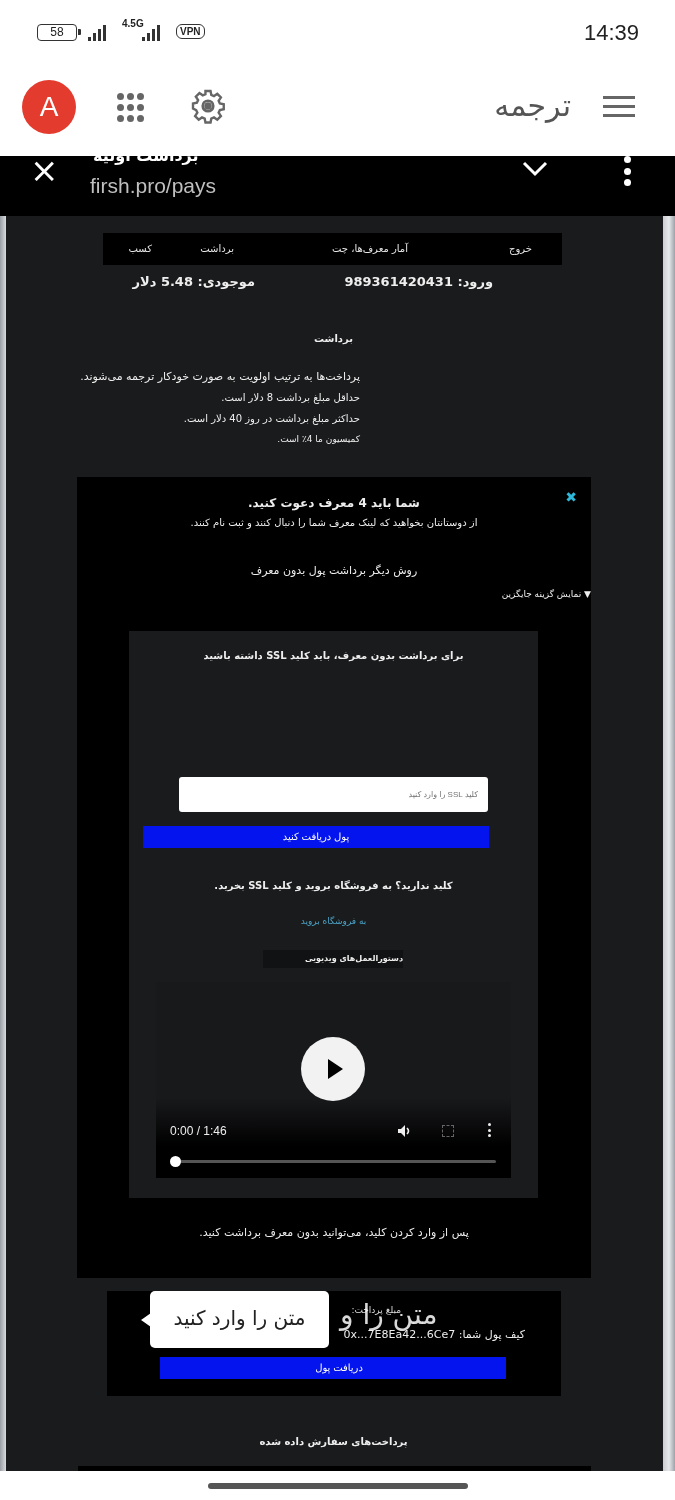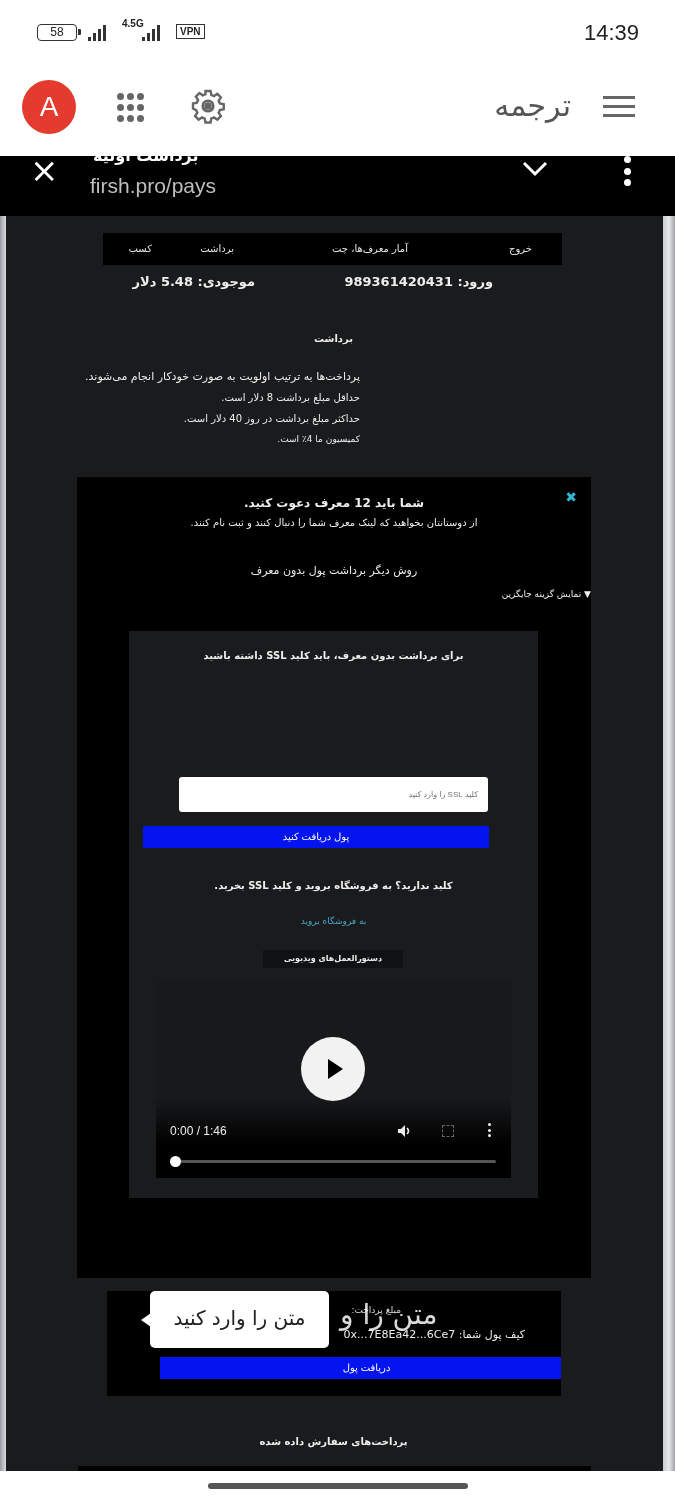--- a/index.html
+++ b/index.html
@@ -5,21 +5,21 @@
   * { box-sizing: border-box; margin: 0; padding: 0; }
   html, body { width: 675px; height: 1500px; overflow: hidden; background: #ffffff; font-family: "DejaVu Sans", sans-serif; }
 
   
   .statusbar { position: absolute; left: 0; top: 0; width: 675px; height: 64px; background: #fff; color: #222; }
   .battery { position: absolute; left: 37px; top: 24px; width: 40px; height: 17px; border: 1.5px solid #333; border-radius: 4px; font-size: 12px; text-align: center; line-height: 14px; font-family: "Liberation Sans", sans-serif; }
   .battery::after { content: ""; position: absolute; right: -5px; top: 4px; width: 3px; height: 6px; background: #333; border-radius: 0 1px 1px 0; }
   .signal { position: absolute; top: 24px; display: flex; align-items: flex-end; gap: 2px; height: 17px; }
   .signal span { width: 3px; background: #333; display: block; }
   .net-label { position: absolute; left: 122px; top: 18px; font-size: 10px; font-family: "Liberation Sans", sans-serif; font-weight: bold; }
-  .vpn { position: absolute; left: 176px; top: 24px; border: 1.5px solid #333; font-size: 10px; font-weight: bold; padding: 1px 3px; border-radius: 0; font-family: "Liberation Sans", sans-serif; }
+  .vpn { position: absolute; left: 176px; top: 24px; border: 1.5px solid #333; font-size: 10px; font-weight: bold; padding: 1px 3px; border-radius: 6px; font-family: "Liberation Sans", sans-serif; }
   .clock { position: absolute; right: 36px; top: 20px; font-size: 22px; font-family: "Liberation Sans", sans-serif; color: #222; }
 
   
   .appbar { position: absolute; left: 0; top: 64px; width: 675px; height: 92px; background: #fff; }
   .avatar { position: absolute; left: 22px; top: 16px; width: 54px; height: 54px; border-radius: 50%; background: #e33b2e; color: #fff; font-size: 28px; text-align: center; line-height: 54px; font-family: "Liberation Sans", sans-serif; }
   .apps-grid { position: absolute; left: 117px; top: 29px; width: 30px; height: 30px; display: grid; grid-template-columns: repeat(3, 7px); grid-gap: 3px; }
   .apps-grid span { width: 7px; height: 7px; background: #666; border-radius: 50%; }
   .gear { position: absolute; left: 190px; top: 24px; width: 36px; height: 36px; }
   .app-title { position: absolute; right: 104px; top: 24px; font-size: 30px; color: #555; direction: rtl; }
   .hamburger { position: absolute; right: 40px; top: 32px; width: 32px; height: 22px; }
@@ -49,21 +49,21 @@
 
   .modal { position: absolute; left: 77px; top: 261px; width: 514px; height: 801px; background: #000; }
   .modal-x { position: absolute; right: 14px; top: 12px; color: #2fb8d8; font-size: 14px; font-weight: bold; }
   .center-txt { position: absolute; left: 0; width: 100%; text-align: center; direction: rtl; color: #eee; }
 
   .ssl-box { position: absolute; left: 52px; top: 154px; width: 409px; height: 567px; background: #1a1b1d; }
   .ssl-img { position: absolute; left: 160px; top: 44px; width: 89px; height: 87px; background: #fff; }
   .ssl-input { position: absolute; left: 50px; top: 146px; width: 309px; height: 35px; background: #fff; border: none; border-radius: 3px; direction: rtl; padding: 0 10px; font-size: 8px; color: #999; }
   .blue-btn { position: absolute; height: 22px; background: #0414ef; color: #fff; text-align: center; font-size: 10px; line-height: 22px; direction: rtl; border: none; }
   .shop-link { color: #4ba3c7; text-decoration: none; font-size: 9px; text-align: center; }
-  .video-label { position: absolute; left: 134px; top: 319px; width: 140px; height: 18px; background: #111214; color: #eee; font-size: 8px; text-align: center; line-height: 18px; direction: rtl; font-weight: bold; }
+  .video-label { position: absolute; left: 134px; top: 319px; width: 140px; height: 18px; background: #111214; color: #eee; font-size: 8px; text-align: right; line-height: 18px; direction: rtl; font-weight: bold; }
 
   .video { position: absolute; left: 27px; top: 351px; width: 355px; height: 196px; background: #18191b; }
   .video-controls-bg { position: absolute; left: 0; bottom: 0; width: 100%; height: 80px; background: linear-gradient(180deg, rgba(0,0,0,0), #000 60%); }
   .play-btn { position: absolute; left: 145px; top: 55px; width: 64px; height: 64px; border-radius: 50%; background: #f2f2f2; }
   .play-btn::after { content: ""; position: absolute; left: 27px; top: 22px; border-left: 15px solid #000; border-top: 10px solid transparent; border-bottom: 10px solid transparent; }
   .vtime { position: absolute; left: 14px; top: 142px; color: #eee; font-size: 12px; font-family: "Liberation Sans", sans-serif; }
   .vol { position: absolute; left: 241px; top: 142px; width: 16px; height: 14px; }
   .fs { position: absolute; left: 286px; top: 143px; width: 12px; height: 12px; border: 1px dashed #666; }
   .vmenu { position: absolute; left: 332px; top: 141px; width: 4px; height: 14px; display: flex; flex-direction: column; justify-content: space-between; }
   .vmenu span { width: 3px; height: 3px; background: #eee; border-radius: 50%; }
@@ -148,29 +148,29 @@
     <a style="right:154px">آمار معرف‌ها، چت</a>
     <a style="right:328px">برداشت</a>
     <a style="right:410px">کسب</a>
   </div>
   <div class="info-row" style="right:182px">ورود: 989361420431</div>
   <div class="info-row" style="right:420px">موجودی: 5.48 دلار</div>
 
   <div class="section-title" style="top:117px; left:0; width:667px;">برداشت</div>
 
   <div class="rules" style="width:290px; text-align:right;">
-    <p style="font-size:11px;">پرداخت‌ها به ترتیب اولویت به صورت خودکار انجام می‌شوند.</p>
+    <p style="font-size:11px;">پرداخت‌ها به ترتیب اولویت به صورت خودکار ترجمه می‌شوند.</p>
     <p style="font-size:10px;">حداقل مبلغ برداشت 8 دلار است.</p>
     <p style="font-size:10px;">حداکثر مبلغ برداشت در روز 40 دلار است.</p>
     <p style="font-size:9px;">کمیسیون ما 4٪ است.</p>
   </div>
 
   <div class="modal">
     <div class="modal-x">✖</div>
-    <div class="center-txt" style="top:19px; font-size:12px; font-weight:bold;">شما باید 12 معرف دعوت کنید.</div>
+    <div class="center-txt" style="top:19px; font-size:12px; font-weight:bold;">شما باید 4 معرف دعوت کنید.</div>
     <div class="center-txt" style="top:87px; font-size:11px;">روش دیگر برداشت پول بدون معرف</div>
     <div class="center-txt" style="top:40px; font-size:10px;">از دوستانتان بخواهید که لینک معرف شما را دنبال کنند و ثبت نام کنند.</div>
     <div class="center-txt" style="top:112px; font-size:9px;text-align:right;">▼ نمایش گزینه جایگزین</div>
 
     <div class="ssl-box">
       <div class="center-txt" style="top:19px; font-size:10px; font-weight:bold;">برای برداشت بدون معرف، باید کلید SSL داشته باشید</div>
       <input class="ssl-input" type="text" placeholder="کلید SSL را وارد کنید" style="">
       <button class="blue-btn" style="left:14px; top:195px; width:346px;">پول دریافت کنید</button>
       <div class="center-txt" style="top:249px; font-size:10px; font-weight:bold;">کلید ندارید؟ به فروشگاه بروید و کلید SSL بخرید.</div>
       <div class="center-txt" style="top:278px;"><a class="shop-link" href="#">به فروشگاه بروید</a></div>
@@ -188,26 +188,27 @@
         <div class="vmenu">
             <span></span>
             <span></span>
             <span></span>
           </div>
         <div class="track"></div>
         <div class="thumb"></div>
       </div>
     </div>
 
+    <div class="center-txt" style="top:749px; font-size:11px;">پس از وارد کردن کلید، می‌توانید بدون معرف برداشت کنید.</div>
   </div>
 
   <div class="pay-box">
     <div style="position:absolute; right:160px; top:14px; font-size:9px; color:#ddd; direction:rtl;">مبلغ پرداخت:</div>
     <div style="position:absolute; right:36px; top:37px; font-size:11px; color:#eee; direction:rtl; white-space:nowrap;">کیف پول شما: 0x...7E8Ea42...6Ce7</div>
-    <button class="blue-btn" style="left:53px; top:66px; width:401px;padding-left:12px;">دریافت پول</button>
+    <button class="blue-btn" style="left:53px; top:66px; width:346px;padding-left:12px;">دریافت پول</button>
   </div>
 
   <div class="section-title" style="top:1220px; left:0; width:667px;">پرداخت‌های سفارش داده شده</div>
   <div class="orders-bar"></div>
 </div>
 
 <div class="tooltip">متن را وارد کنید</div>
 <div class="ghost-text">متن را و</div>
 
 <div class="navbar">

